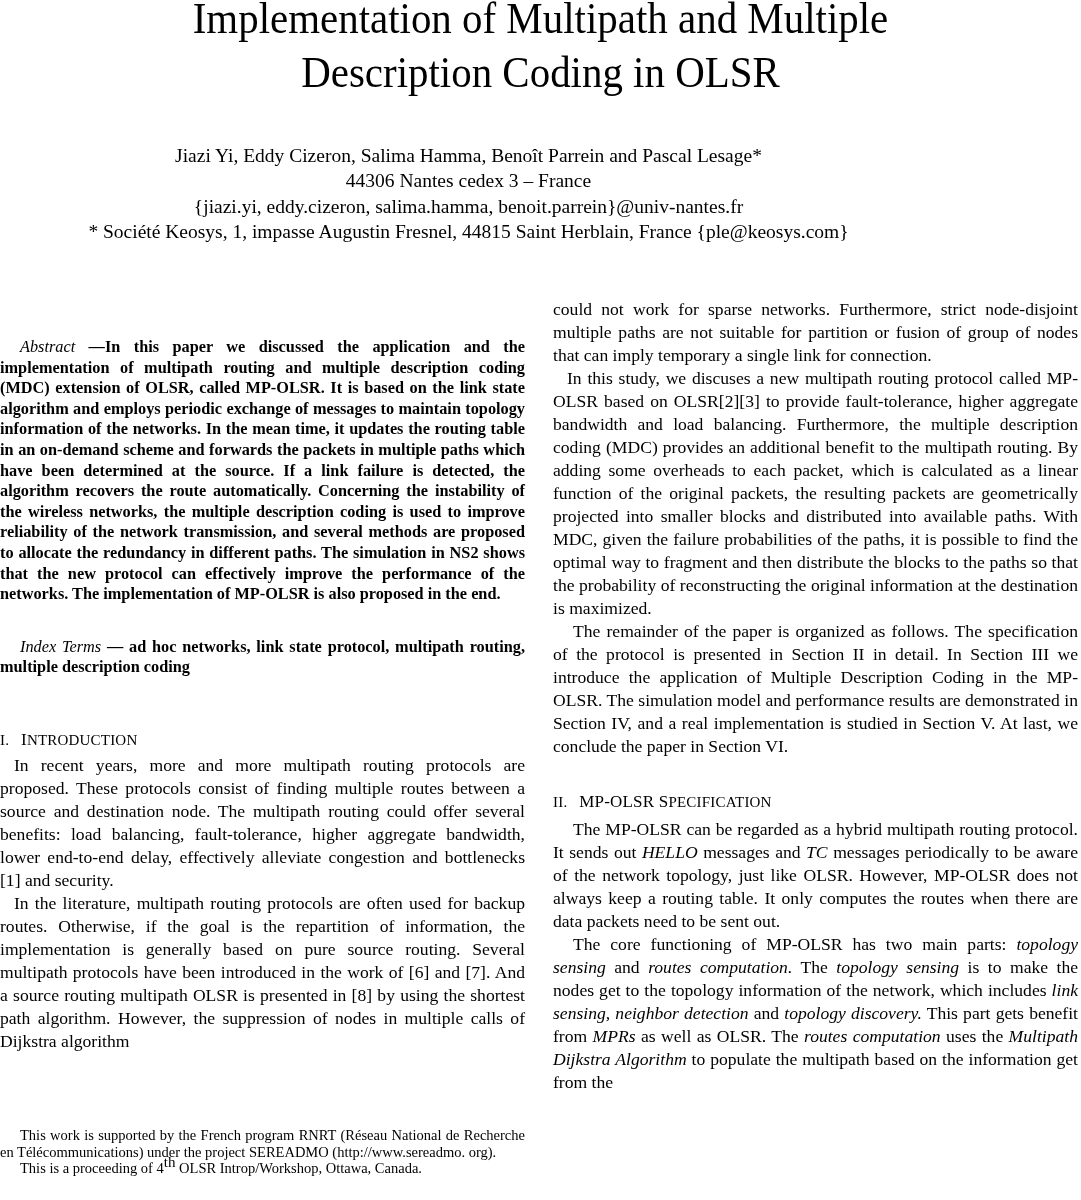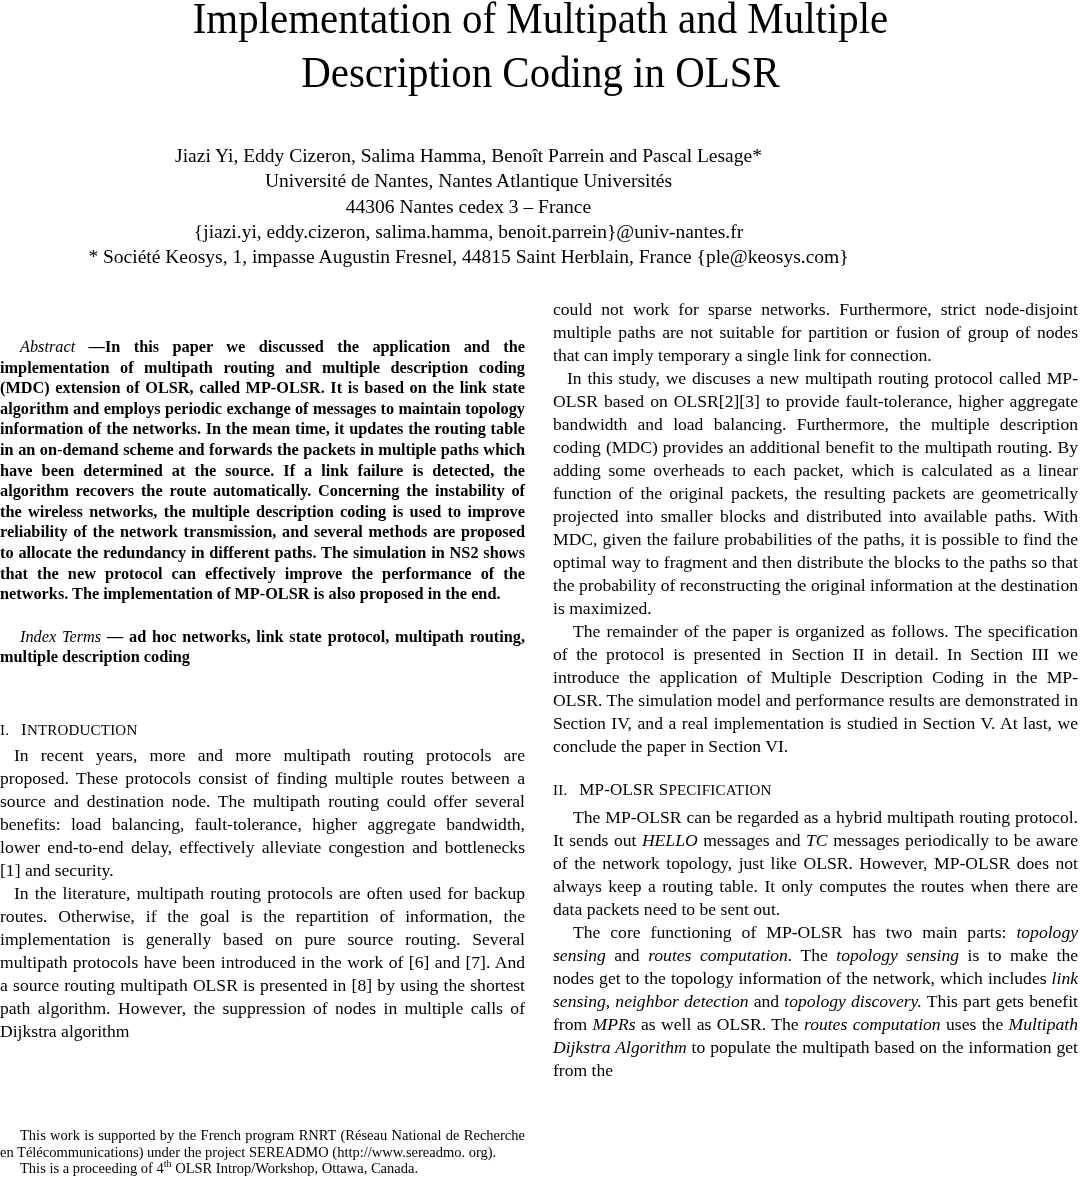--- a/index.html
+++ b/index.html
@@ -18,45 +18,44 @@
   }
   .col {
     position: absolute; width: 525px; font-size: 17.6px; line-height: 23px;
     text-align: justify; hyphens: none;
   }
   .col.left { left: 0; top: 337px; }
   .col.right { left: 553px; top: 298px; }
   .abstract { font-weight: bold; font-size: 16.3px; line-height: 20.6px; }
   .abstract p, .index p { margin: 0; text-indent: 20px; }
   .abstract em, .index em { font-weight: normal; font-style: italic; }
-  .index { font-weight: bold; font-size: 16.3px; line-height: 20.6px; margin-top: 22px; }
+  .index { font-weight: bold; font-size: 16.3px; line-height: 20.6px; margin-top: 32px; }
   .section-heading {
     text-align: left; font-size: 15px; line-height: 20px; letter-spacing: 0.2px;
   }
   .section-heading .cap { font-size: 17px; }
   .para { margin: 0; text-indent: 14px; }
   .para.deep { text-indent: 20px; }
   .footnotes {
     position: absolute; left: 0; top: 1127px; width: 525px;
     font-size: 14.5px; line-height: 16.5px; text-align: justify;
   }
   .footnotes p { margin: 0; text-indent: 20px; }
-  sup { font-size: 10px; line-height: 0; }
+  sup { font-size: 15px; line-height: 0; }
 </style>
 </head>
 <body>
 
 <div class="title">
   <div>Implementation of Multipath and Multiple</div>
   <div>Description Coding in OLSR</div>
 </div>
 
 <div class="authors">
   <div>Jiazi Yi, Eddy Cizeron, Salima Hamma, Benoît Parrein and Pascal Lesage*</div>
-  <div>Université de Nantes, Nantes Atlantique Universités</div>
   <div>44306 Nantes cedex 3 – France</div>
   <div>{jiazi.yi, eddy.cizeron, salima.hamma, benoit.parrein}@univ-nantes.fr</div>
   <div>* Société Keosys, 1, impasse Augustin Fresnel, 44815 Saint Herblain, France {ple@keosys.com}</div>
 </div>
 
 <div class="col left">
   <div class="abstract">
     <p><em>Abstract</em><span> —</span><span>In this paper we discussed the application and the implementation of multipath routing and multiple description coding (MDC) extension of OLSR, called MP-OLSR. It is based on the link state algorithm and employs periodic exchange of messages to maintain topology information of the networks. In the mean time, it updates the routing table in an on-demand scheme and forwards the packets in multiple paths which have been determined at the source.  If a link failure is detected, the algorithm recovers the route automatically. Concerning the instability of the wireless networks, the multiple description coding is used to improve reliability of the network transmission, and several methods are proposed to allocate the redundancy in different paths. The simulation in NS2 shows that the new protocol can effectively improve the performance of the networks. The implementation of MP-OLSR is also proposed in the end.</span></p>
   </div>
   <div class="index">
@@ -73,18 +72,18 @@
 <div class="footnotes">
   <p>This work is supported by the French program RNRT (Réseau National de Recherche en Télécommunications) under the project SEREADMO (http://www.sereadmo. org).</p>
   <p><span>This is a proceeding of 4</span><sup>th</sup><span> OLSR Introp/Workshop, Ottawa, Canada.</span></p>
 </div>
 
 <div class="col right">
   <p class="para" style="text-indent:0">could not work for sparse networks. Furthermore, strict node-disjoint multiple paths are not suitable for partition or fusion of group of nodes that can imply temporary a single link for connection.</p>
   <p class="para">In this study, we discuses a new multipath routing protocol called MP-OLSR based on OLSR[2][3] to provide fault-tolerance, higher aggregate bandwidth and load balancing. Furthermore, the multiple description coding (MDC) provides an additional benefit to the multipath routing. By adding some overheads to each packet, which is calculated as a linear function of the original packets, the resulting packets are geometrically projected into smaller blocks and distributed into available paths. With MDC, given the failure probabilities of the paths, it is possible to find the optimal way to fragment and then distribute the blocks to the paths so that the probability of reconstructing the original information at the destination is maximized.</p>
   <p class="para deep">The remainder of the paper is organized as follows. The specification of the protocol is presented in Section II in detail. In Section III we introduce the application of Multiple Description Coding in the MP-OLSR. The simulation model and performance results are demonstrated in Section IV, and a real implementation is studied in Section V. At last, we conclude the paper in Section VI.</p>
 
-  <div class="section-heading" style="margin-top:22px; margin-bottom:6px;">
+  <div class="section-heading" style="margin-top:34px; margin-bottom:6px;">
     <span>II.</span>&nbsp;&nbsp;&nbsp;<span class="cap">MP-OLSR S</span><span>PECIFICATION</span>
   </div>
   <p class="para deep"><span>The MP-OLSR can be regarded as a hybrid multipath routing protocol. It sends out </span><em>HELLO</em><span> messages and </span><em>TC</em><span> messages periodically to be aware of the network topology, just like OLSR. However, MP-OLSR does not always keep a routing table. It only computes the routes when there are data packets need to be sent out.</span></p>
   <p class="para deep"><span>The core functioning of MP-OLSR has two main parts: </span><em>topology sensing</em><span> and </span><em>routes computation.</em><span> The </span><em>topology sensing</em><span> is to make the nodes get to the topology information of the network, which includes </span><em>link sensing, neighbor detection</em><span> and </span><em>topology discovery.</em><span> This part gets benefit from </span><em>MPRs</em><span> as well as OLSR. The </span><em>routes computation</em><span> uses the </span><em>Multipath Dijkstra Algorithm</em><span> to populate the multipath based on the information get from the</span></p>
 </div>
 
 </body></html>

